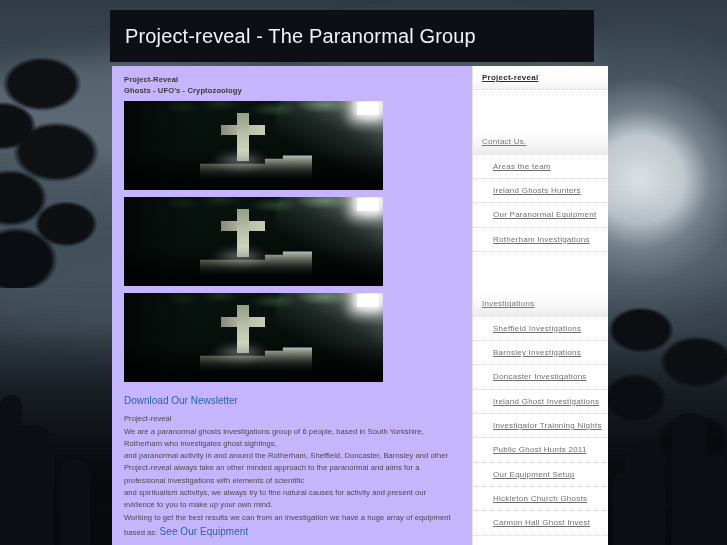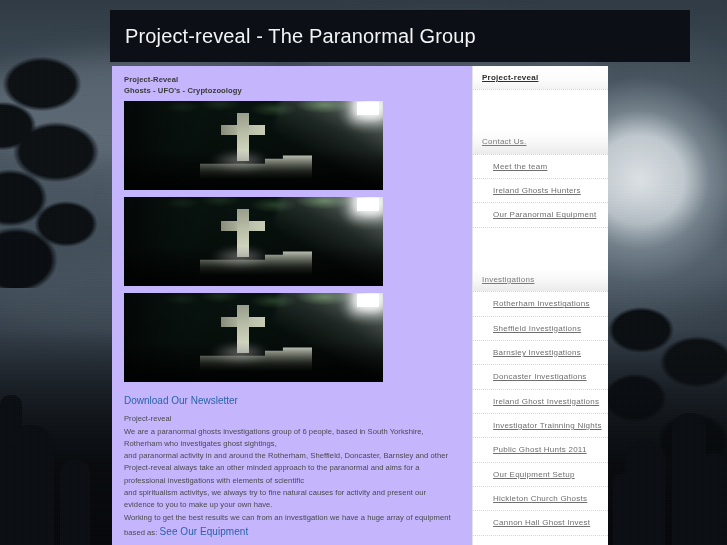--- a/index.html
+++ b/index.html
@@ -95,21 +95,21 @@
     pointer-events: none;
     background-image:
       repeating-linear-gradient(0deg,   rgba(255,255,255,0.035) 0 1px, rgba(0,0,0,0.035) 1px 2px),
       repeating-linear-gradient(90deg,  rgba(255,255,255,0.025) 0 1px, rgba(0,0,0,0.025) 1px 2px);
   }
 
   
   #header-bar {
     position: absolute;
     left: 110px; top: 10px;
-    width: 580px; height: 52px;
+    width: 484px; height: 52px;
     background: #0c1016;
     display: flex;
     align-items: center;
     z-index: 5;
   }
   #site-title {
     color: #f2f4f6;
     font-size: 20px;
     font-weight: 400;
     letter-spacing: 0.15px;
@@ -348,35 +348,35 @@
 
     <div id="body-copy">
       <p>
         <span class="line">Project-reveal</span>
         <span class="line">We are a paranormal ghosts investigations group of 6 people, based in South Yorkshire,</span>
         <span class="line">Rotherham who investigates ghost sightings,</span>
         <span class="line">and paranormal activity in and around the Rotherham, Sheffield, Doncaster, Barnsley and other</span>
         <span class="line">Project-reveal always take an other minded approach to the paranormal and aims for a</span>
         <span class="line">professional investigations with elements of scientific</span>
         <span class="line">and spiritualism activitys, we always try to fine natural causes for activity and present our</span>
-        <span class="line">evidence to you to make up your own have.</span>
+        <span class="line">evidence to you to make up your own mind.</span>
         <span class="line">Working to get the best results we can from an investigation we have a huge array of equipment</span>
         <span class="line"><span>based as: </span><a href="#" class="inline-link underlined">See Our Equipment</a></span>
       </p>
     </div>
   </div>
 
   <div id="sidebar">
       <a href="#" class="nav-item active">Project-reveal</a>
       <a href="#" class="nav-item section">Contact Us.</a>
-      <a href="#" class="nav-item level2">Meet the team</a>
+      <a href="#" class="nav-item level2">Areas the team</a>
       <a href="#" class="nav-item level2">Ireland Ghosts Hunters</a>
       <a href="#" class="nav-item level2">Our Paranormal Equipment</a>
+      <a href="#" class="nav-item level2">Rotherham Investigations</a>
       <a href="#" class="nav-item section">Investigations</a>
-      <a href="#" class="nav-item level2">Rotherham Investigations</a>
       <a href="#" class="nav-item level2">Sheffield Investigations</a>
       <a href="#" class="nav-item level2">Barnsley Investigations</a>
       <a href="#" class="nav-item level2">Doncaster Investigations</a>
       <a href="#" class="nav-item level2">Ireland Ghost Investigations</a>
       <a href="#" class="nav-item level2">Investigator Trainning Nights</a>
       <a href="#" class="nav-item level2">Public Ghost Hunts 2011</a>
       <a href="#" class="nav-item level2">Our Equipment Setup</a>
       <a href="#" class="nav-item level2">Hickleton Church Ghosts</a>
       <a href="#" class="nav-item level2">Cannon Hall Ghost Invest</a>
     </div>

